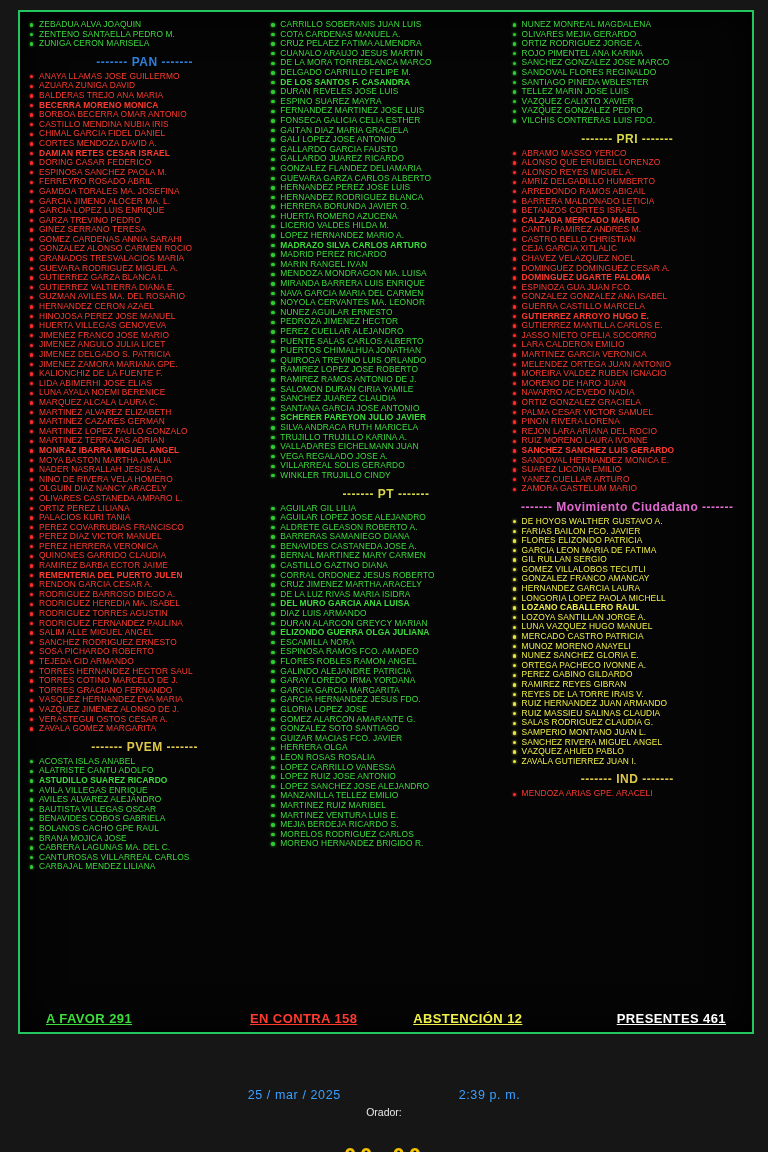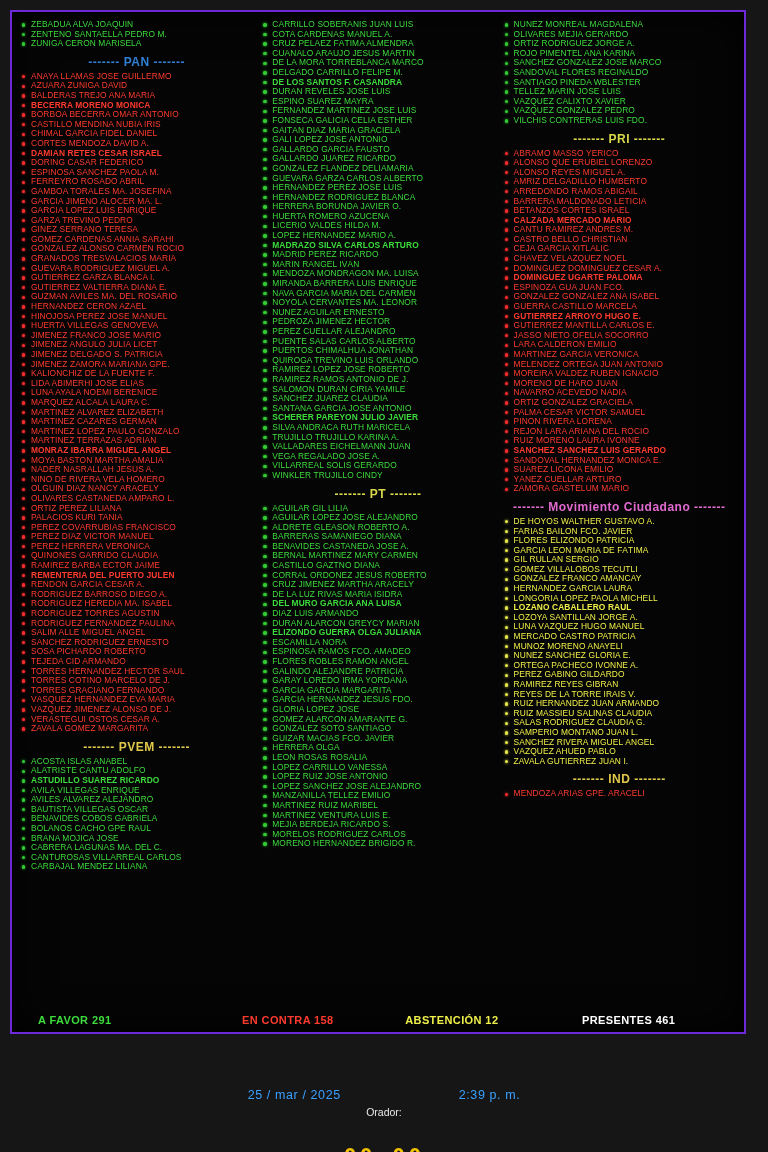--- a/index.html
+++ b/index.html
@@ -1,42 +1,42 @@
 <!DOCTYPE html>
 <html><head>
 <meta charset="utf-8">
 <style>
   html,body{margin:0;padding:0;background:#1c1c1c;}
   body{width:768px;height:1152px;font-family:"Liberation Sans",sans-serif;overflow:hidden;}
   #screen{position:relative;width:768px;height:1152px;background:#161616;}
-  #board{position:absolute;left:10px;top:10px;width:732px;height:1020px;background:#050505;border:2px solid #6d28d9;box-shadow:inset 0 0 40px #000;overflow:hidden;}
+  #board{position:absolute;left:18px;top:10px;width:732px;height:1020px;background:#050505;border:2px solid #22c55e;box-shadow:inset 0 0 40px #000;overflow:hidden;}
   #cols{display:flex;width:100%;height:982px;padding:8px 4px 0 4px;box-sizing:border-box;}
   .col{width:33.33%;padding:0 4px;box-sizing:border-box;}
   .grp-title{text-align:center;font-size:12px;letter-spacing:.5px;font-weight:bold;margin:6px 0 3px 0;}
   .t-pan{color:#2f7fd6;}
   .t-pt{color:#d8d84a;}
   .t-pri{color:#d8d84a;}
   .t-mc{color:#e06ad0;}
   .t-pvem{color:#e0c94a;}
   .t-ind{color:#e0c94a;}
   .nm{position:relative;font-size:8.4px;line-height:9.6px;padding-left:11px;white-space:nowrap;overflow:hidden;text-overflow:clip;letter-spacing:.1px;}
   .nm::before{content:"";position:absolute;left:2px;top:3.2px;width:3.4px;height:3.4px;border-radius:50%;}
   .v-si::before{background:#32cd32;box-shadow:0 0 3px #32cd32;}
   .v-no::before{background:#ff2d2d;box-shadow:0 0 3px #ff2d2d;}
   .v-ab::before{background:#e8e84a;box-shadow:0 0 3px #e8e84a;}
   .c-si{color:#3ddc3d;}
   .c-no{color:#ff3b30;}
   .c-ab{color:#f0f04a;}
   .nm.b{font-weight:bold;}
   #totals{position:absolute;left:0;bottom:6px;width:100%;display:flex;padding:0 26px;box-sizing:border-box;}
-  #totals div{font-size:11px;font-weight:bold;letter-spacing:.4px;}
+  #totals div{font-size:13px;font-weight:bold;letter-spacing:.4px;text-decoration:underline;}
   .tt1{width:30%;color:#3ddc3d;}
   .tt2{width:24%;color:#ff3b30;}
   .tt3{width:26%;color:#f0f04a;}
-  .tt4{width:20%;color:#ffffff;text-align:left;}
+  .tt4{width:20%;color:#ffffff;text-align:right;}
   #footer{position:absolute;left:0;top:1088px;width:768px;text-align:center;}
   #fdate{color:#3aa0ff;font-size:12.5px;letter-spacing:.6px;}
   #fdate span.r{margin-left:118px;}
   #orador{color:#e8e8e8;font-size:10.5px;margin-top:4px;}
   #clock{color:#f2c200;font-size:22px;font-weight:bold;letter-spacing:3px;line-height:38px;margin-top:20px;font-family:"DejaVu Sans Mono",monospace;}
   #exped{color:#3aa0ff;font-size:10px;margin-top:0px;line-height:12px;}
   #exped2{color:#3aa0ff;font-size:10px;line-height:12px;}
 </style>
 </head>
 <body>

